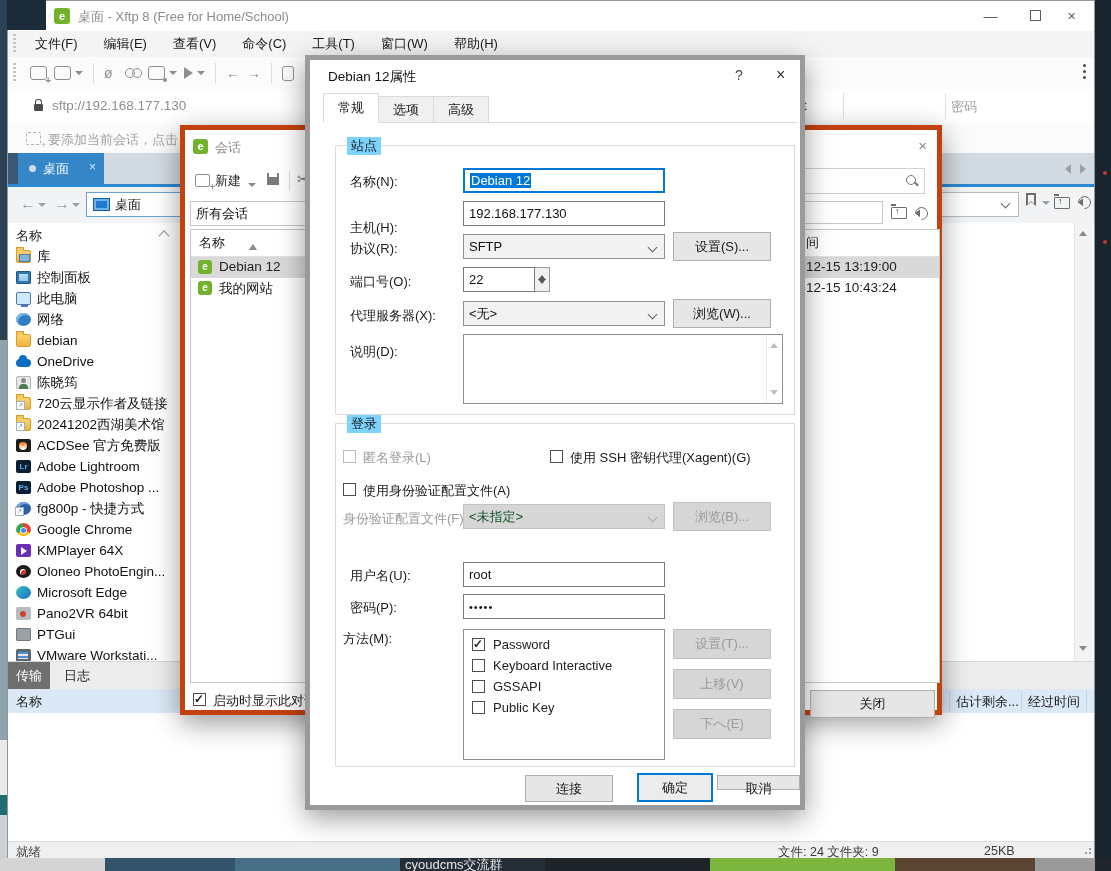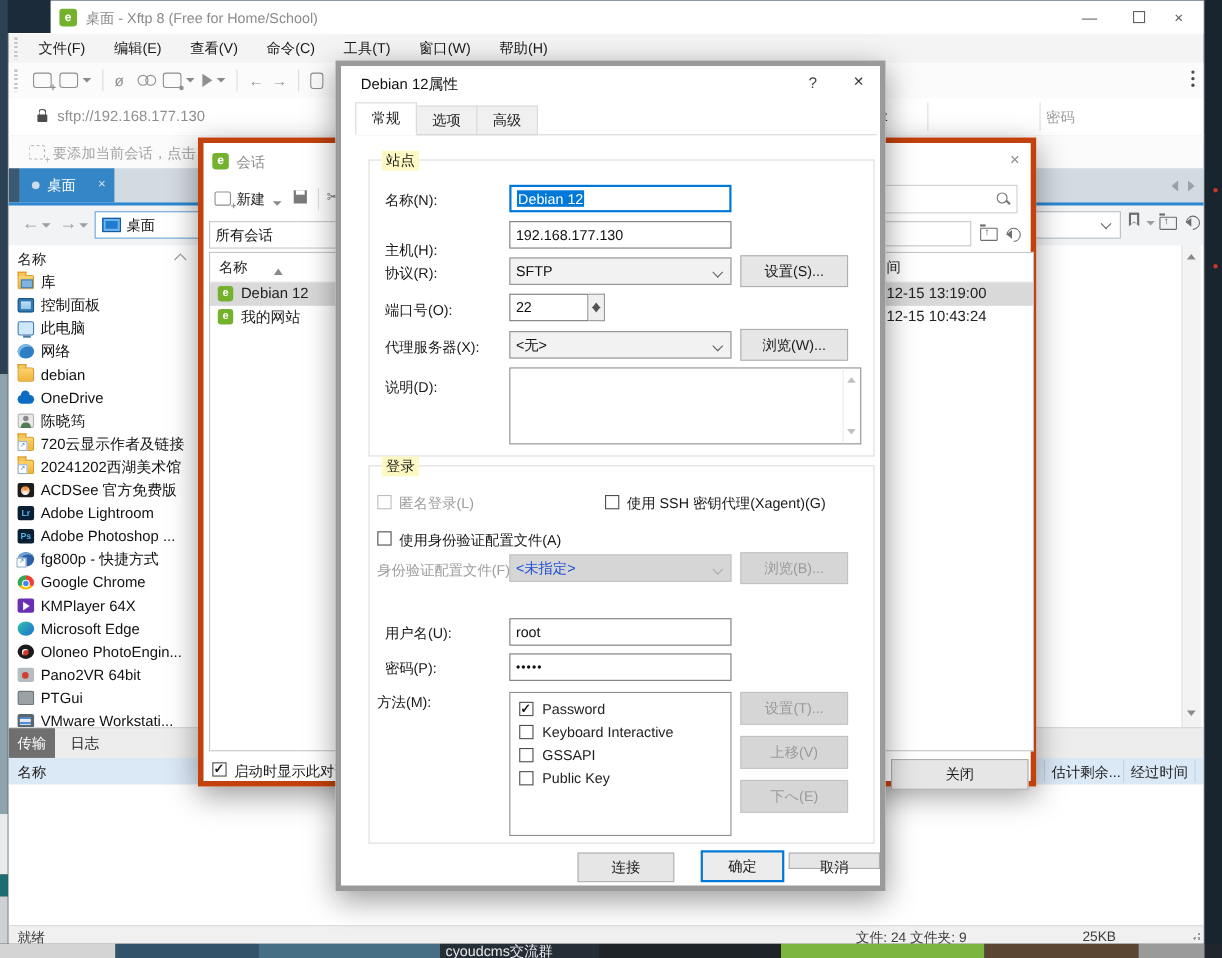--- a/index.html
+++ b/index.html
@@ -145,29 +145,29 @@
         radial-gradient(circle 1.2px at 4px 6px,#9a9a9a 99%,transparent);}
 
   
   .dlg{position:absolute;background:#fff;border:5px solid #c2410c;box-sizing:border-box;box-shadow:0 8px 26px rgba(0,0,0,.4);}
   .btn{position:absolute;background:#e6e6e6;border:1px solid #aeaeae;box-sizing:border-box;text-align:center;color:#1a1a1a;font-size:13px;}
   .btn.disabled{background:#d6d6d6;border-color:#c2c2c2;color:#9a9a9a;}
   .btn.default{border:2px solid #0078d7;background:#ececec;}
   .input{position:absolute;background:#fff;border:1px solid #7a7a7a;box-sizing:border-box;font-size:13px;color:#111;padding:0 5px;display:flex;align-items:center;}
   .combo{position:absolute;background:#f2f2f2;border:1px solid #8f8f8f;box-sizing:border-box;font-size:13px;color:#111;padding:0 5px;display:flex;align-items:center;}
   .combo .chev{position:absolute;right:8px;top:9px;}
-  .combo.disabled{background:#d6d6d6;color:#1d4ed8;border-color:#c2c2c2;}
+  .combo.disabled{background:#d6d6d6;color:#14532d;border-color:#c2c2c2;}
   .combo.disabled .chev{border-color:#aaa;}
   .cb{position:absolute;width:13px;height:13px;border:1px solid #4d4d4d;background:#fff;box-sizing:border-box;}
   .cb.checked::after{content:"✓";position:absolute;left:0px;top:-2px;font-size:12px;color:#1a1a1a;font-weight:bold;}
   .cb.disabled{border-color:#bdbdbd;}
   .flabel{position:absolute;font-size:13px;color:#1a1a1a;}
   .flabel.gray{color:#9c9c9c;}
   .groupbox{position:absolute;border:1px solid #dcdcdc;}
-  .legend{position:absolute;background:#fef9c3;padding:0 4px;font-size:13px;color:#1a1a1a;}
+  .legend{position:absolute;background:#7dd3fc;padding:0 4px;font-size:13px;color:#1a1a1a;}
   .mag{position:relative;width:8px;height:8px;border:1.6px solid #767676;border-radius:50%;}
   .mag::after{content:"";position:absolute;left:7px;top:7px;width:5px;height:1.7px;background:#767676;transform:rotate(45deg);}
 
   
   #sessdlg{left:180px;top:125px;width:762px;height:590px;z-index:40;}
   #sessdlg .dtitle{position:absolute;left:30px;top:9px;color:#8a8a8a;}
   #sessdlg .dclose{position:absolute;right:10px;top:7px;color:#8a8a8a;font-size:15px;}
   #sess-toolbar{position:absolute;left:0;top:34px;width:100%;height:34px;}
   .t-newbox{position:absolute;left:10px;top:10px;width:13px;height:11px;border:1.5px solid #8f8f8f;border-radius:2px;}
   .t-newbox::after{content:"+";position:absolute;right:-6px;bottom:-6px;color:#8f8f8f;font-size:9px;font-weight:bold;}
@@ -395,26 +395,26 @@
           </div>
           <div class="tree-item">
             <span class="fi chrome-icon"></span>
             <span class="tree-label txt">Google Chrome</span>
           </div>
           <div class="tree-item">
             <span class="fi kmplayer-icon"></span>
             <span class="tree-label txt">KMPlayer 64X</span>
           </div>
           <div class="tree-item">
+            <span class="fi oloneo-icon"></span>
+            <span class="tree-label txt">Oloneo PhotoEngin...</span>
+          </div>
+          <div class="tree-item">
             <span class="fi edge-icon"></span>
             <span class="tree-label txt">Microsoft Edge</span>
-          </div>
-          <div class="tree-item">
-            <span class="fi oloneo-icon"></span>
-            <span class="tree-label txt">Oloneo PhotoEngin...</span>
           </div>
           <div class="tree-item">
             <span class="fi pano2vr-icon"></span>
             <span class="tree-label txt">Pano2VR 64bit</span>
           </div>
           <div class="tree-item">
             <span class="fi ptgui-icon"></span>
             <span class="tree-label txt">PTGui</span>
           </div>
           <div class="tree-item">

